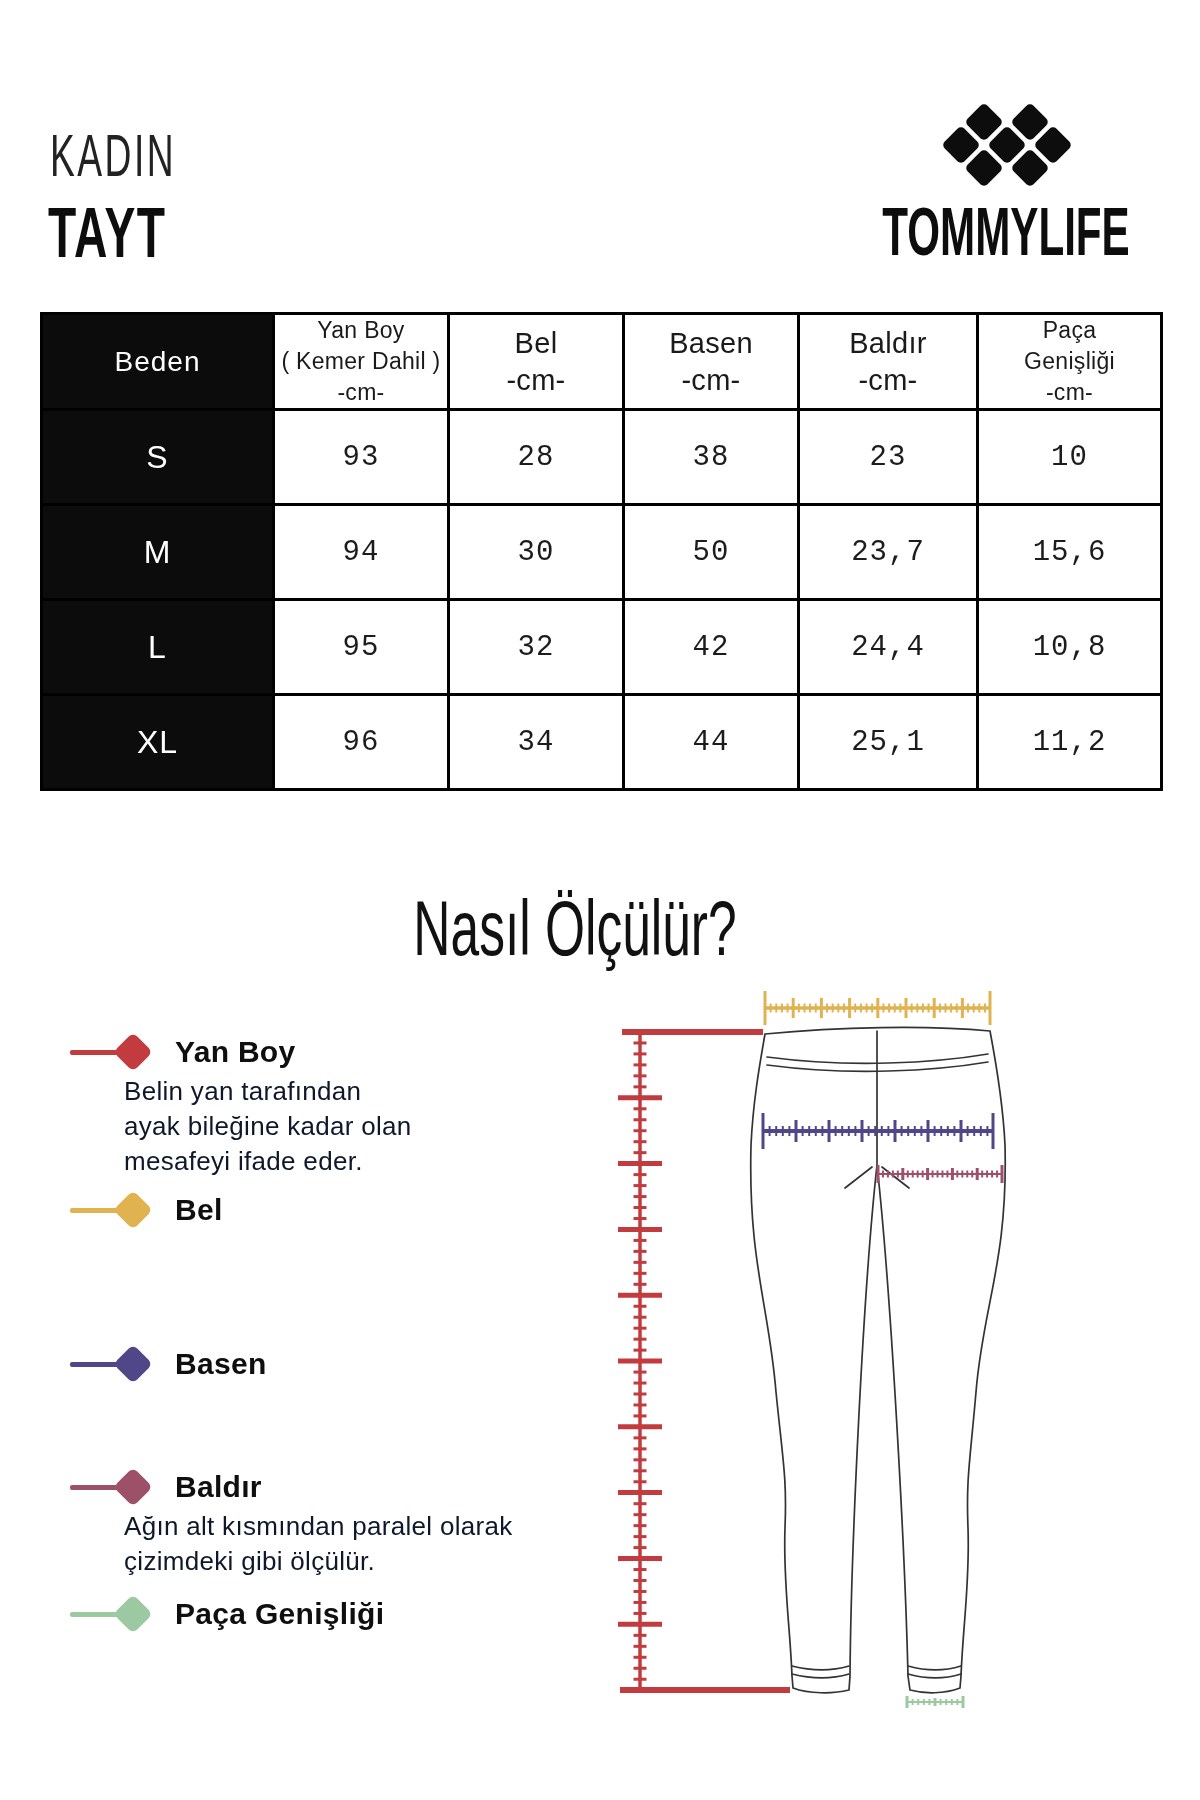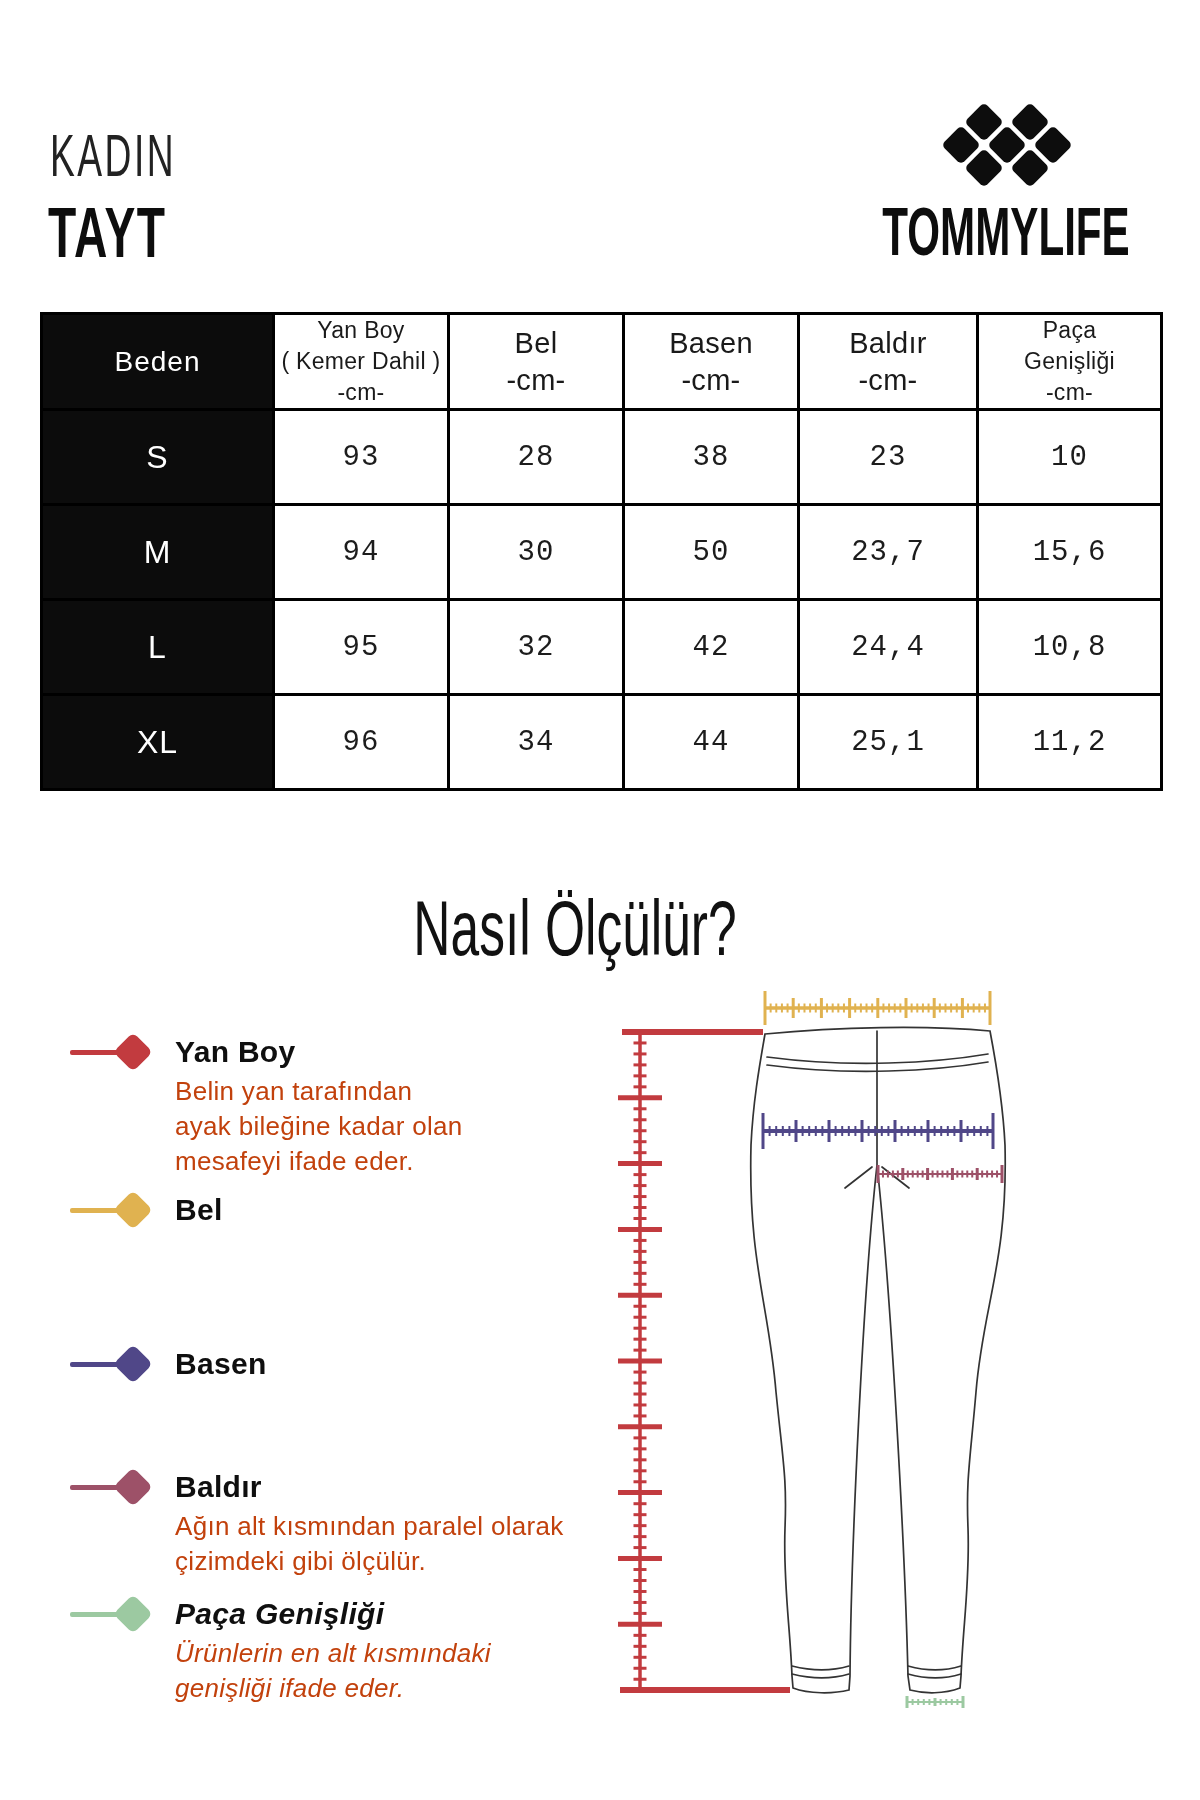--- a/index.html
+++ b/index.html
@@ -47,26 +47,26 @@
   #howto-title{
     left:575px;top:884px;font-size:78px;font-weight:400;color:#111;
     transform:translateX(-50%) scaleX(.66);transform-origin:center top;
     line-height:1.15;white-space:nowrap;
   }
   .legend-item{position:absolute;left:60px;width:560px;}
   .legend-head{position:relative;height:44px;}
   .legend-line{position:absolute;left:10px;top:20px;width:50px;height:5px;border-radius:2px;}
   .legend-diamond{position:absolute;left:59px;top:8px;width:28px;height:28px;border-radius:6px;transform:rotate(45deg);}
   .legend-title{position:absolute;left:115px;top:0;font-size:30px;font-weight:700;line-height:44px;color:#0f0f0f;letter-spacing:.3px;}
-  .legend-desc{margin:0 0 0 115px;font-size:26px;line-height:35px;color:#c2410c;letter-spacing:.3px;}
+  .legend-desc{margin:0 0 0 64px;font-size:26px;line-height:35px;color:#0f172a;letter-spacing:.3px;}
   #legend-yan-boy{top:1030px;}
   #legend-bel{top:1188px;}
   #legend-basen{top:1342px;}
   #legend-baldir{top:1465px;}
-  #legend-paca{top:1592px;font-style:italic;}
+  #legend-paca{top:1592px;}
 
   
   #overlay{position:absolute;left:0;top:0;width:1200px;height:1800px;}
 </style>
 </head>
 <body>
 
 <div class="abs" id="category-label">KADIN</div>
 <div class="abs" id="product-label">TAYT</div>
 <div class="abs" id="brand-text">TOMMYLIFE</div>
@@ -165,22 +165,20 @@
   </div>
   <p class="legend-desc pre">Ağın alt kısmından paralel olarak
 çizimdeki gibi ölçülür.</p>
 </div>
 <div class="legend-item" id="legend-paca">
   <div class="legend-head">
     <span class="legend-line" style="background: rgb(156, 201, 161);"></span>
     <span class="legend-diamond" style="background: rgb(156, 201, 161);"></span>
     <span class="legend-title">Paça Genişliği</span>
   </div>
-  <p class="legend-desc pre">Ürünlerin en alt kısmındaki
-genişliği ifade eder.</p>
 </div>
 
 <svg id="overlay" viewBox="0 0 1200 1800" xmlns="http://www.w3.org/2000/svg">
   <g id="logo-diamonds" fill="#0d0d0d">
     <rect x="-14" y="-14" width="28" height="28" rx="5" transform="translate(961,145) rotate(45)"></rect>
     <rect x="-14" y="-14" width="28" height="28" rx="5" transform="translate(1007,145) rotate(45)"></rect>
     <rect x="-14" y="-14" width="28" height="28" rx="5" transform="translate(1053,145) rotate(45)"></rect>
     <rect x="-14" y="-14" width="28" height="28" rx="5" transform="translate(984,122) rotate(45)"></rect>
     <rect x="-14" y="-14" width="28" height="28" rx="5" transform="translate(1030,122) rotate(45)"></rect>
     <rect x="-14" y="-14" width="28" height="28" rx="5" transform="translate(984,168) rotate(45)"></rect>

